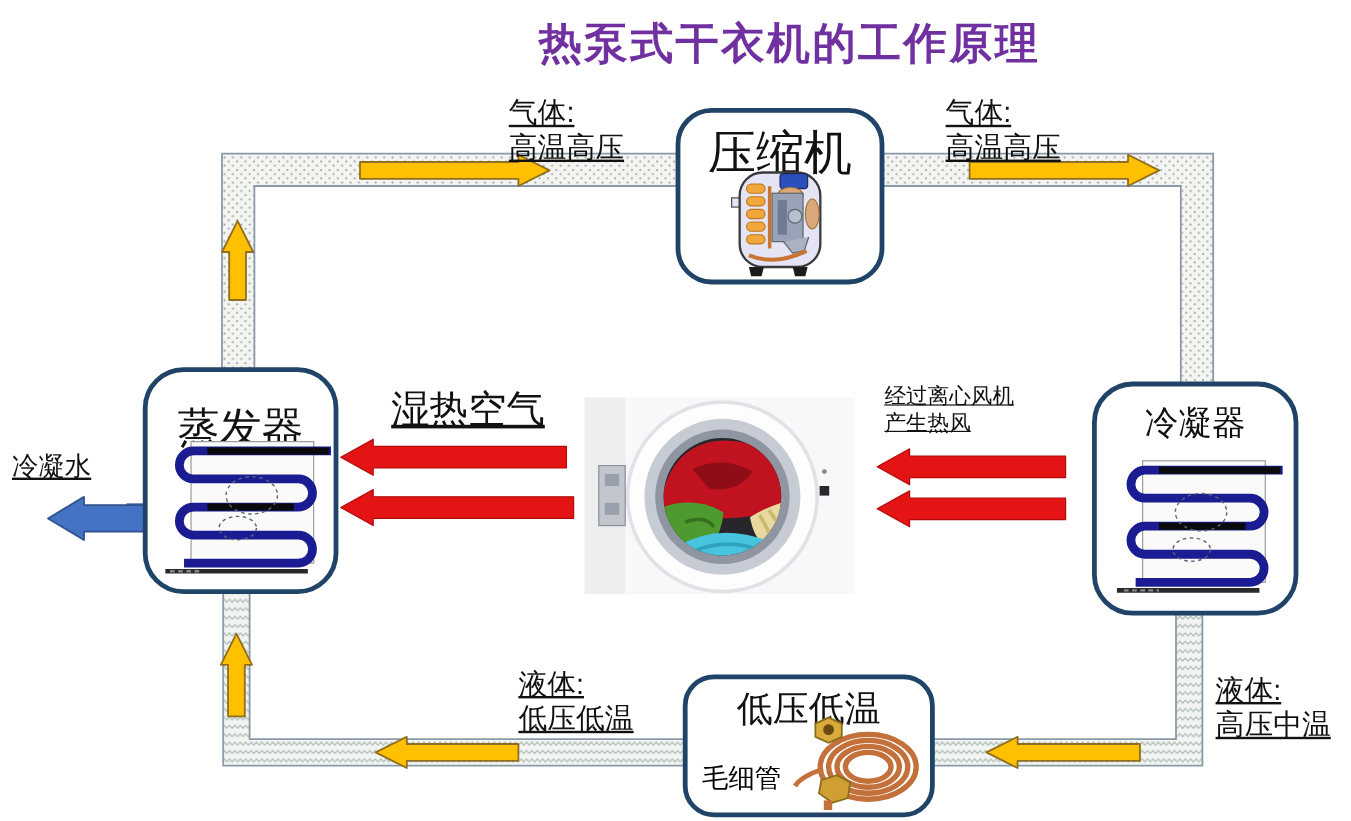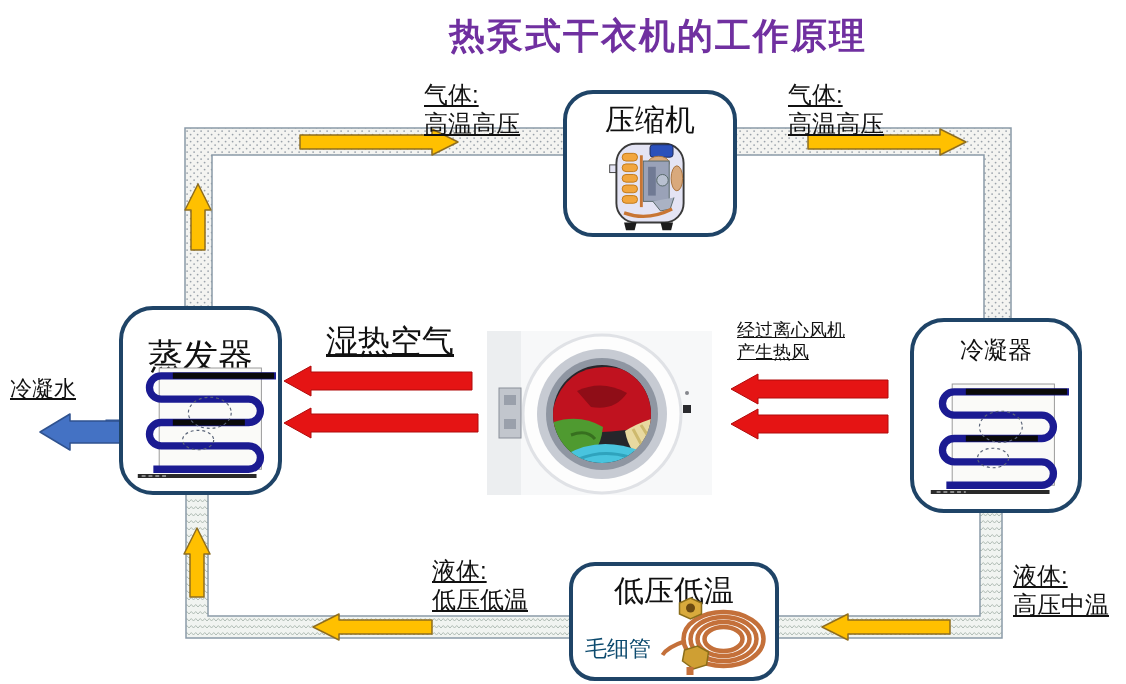--- a/index.html
+++ b/index.html
@@ -5,28 +5,28 @@
   html,body{margin:0;padding:0;background:#fff;}
   #stage{position:relative;width:1126px;height:684px;background:#ffffff;overflow:hidden;
          font-family:"Liberation Sans","DejaVu Sans",sans-serif;}
   .abs{position:absolute;}
   #title{left:368px;top:12px;width:580px;text-align:center;font-size:36px;font-weight:bold;
          color:#7030A0;letter-spacing:2px;z-index:4;}
   svg.layer{position:absolute;left:0;top:0;z-index:1;}
   .box{position:absolute;background:#ffffff;border:4px solid #1F4467;z-index:2;box-sizing:border-box;}
   .box .box-label{text-align:center;color:#111;}
   #compressor-box{left:563px;top:90px;width:174px;height:147px;border-radius:30px;}
-  #compressor-box .box-label{font-size:30px;margin-top:6px;}
+  #compressor-box .box-label{font-size:40px;margin-top:6px;}
   #evaporator-box{left:119px;top:306px;width:163px;height:189px;border-radius:34px;}
   #evaporator-box .box-label{font-size:35px;margin-top:23px;}
   #condenser-box{left:910px;top:318px;width:172px;height:195px;border-radius:34px;}
-  #condenser-box .box-label{font-size:24px;margin-top:12px;}
+  #condenser-box .box-label{font-size:28px;margin-top:12px;}
   #throttle-box{left:569px;top:562px;width:210px;height:119px;border-radius:26px;}
   #throttle-box .box-label{font-size:30px;margin-top:5px;}
-  #capillary-label{position:absolute;left:12px;bottom:13px;font-size:22px;color:#0c4a6e;}
+  #capillary-label{position:absolute;left:12px;bottom:13px;font-size:22px;color:#000000;}
   .flow-label{position:absolute;color:#111;z-index:3;line-height:1.22;text-decoration:underline;}
   #label-gas-low{left:424px;top:80px;font-size:24px;}
   #label-gas-high{left:788px;top:80px;font-size:24px;}
   #label-humid-air{left:326px;top:322px;font-size:32px;}
   #label-hot-wind{left:737px;top:320px;font-size:18px;}
   #label-condensate{left:10px;top:376px;font-size:22px;}
   #label-liquid-low{left:432px;top:556px;font-size:24px;}
   #label-liquid-high{left:1013px;top:561px;font-size:24px;}
   .img{position:absolute;z-index:2;}
 </style>

